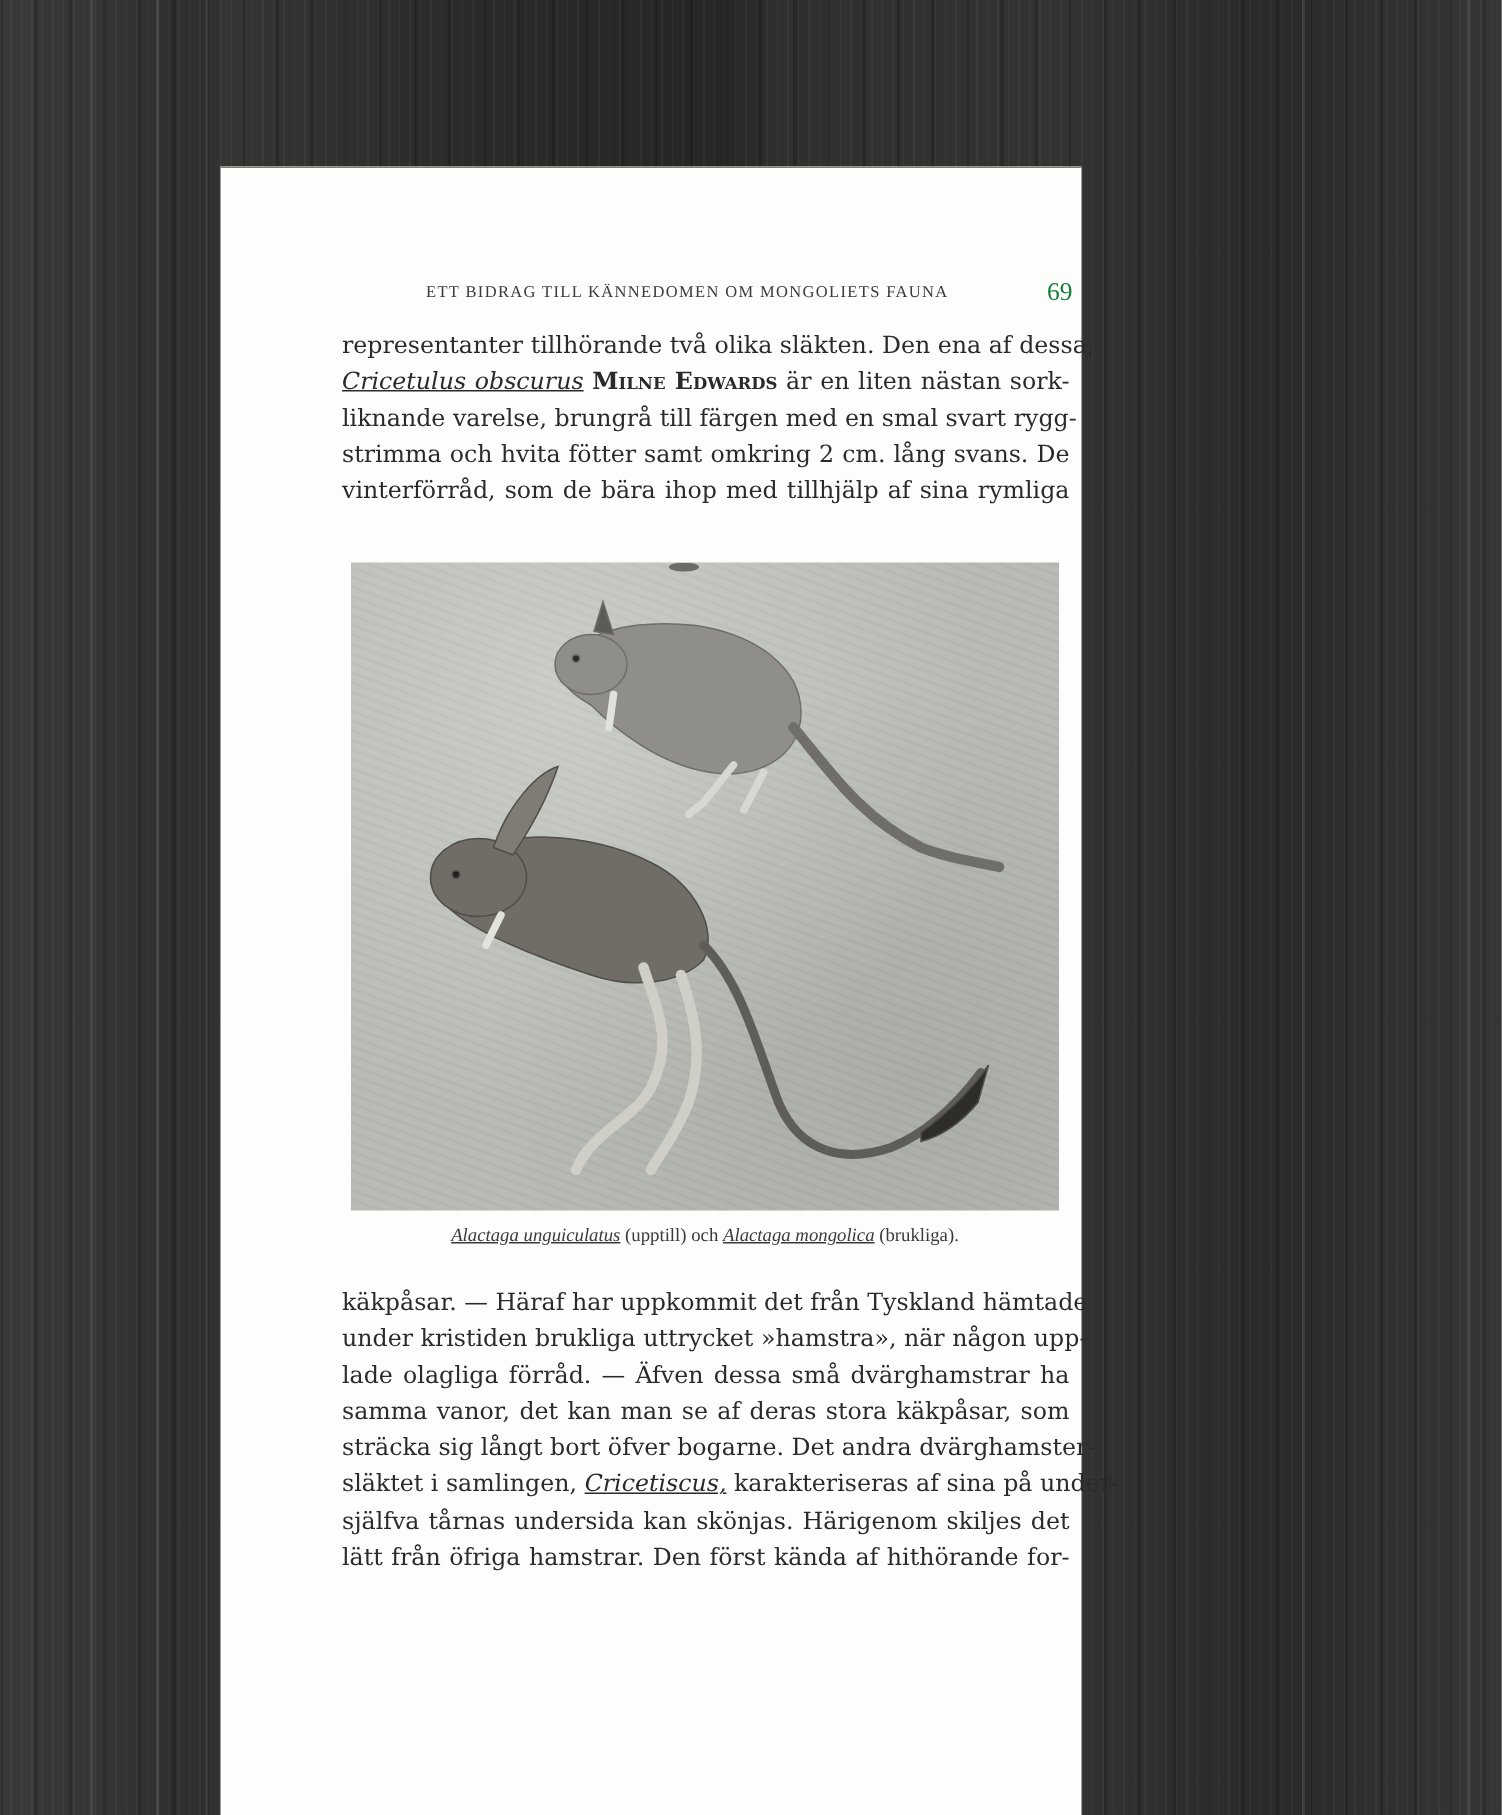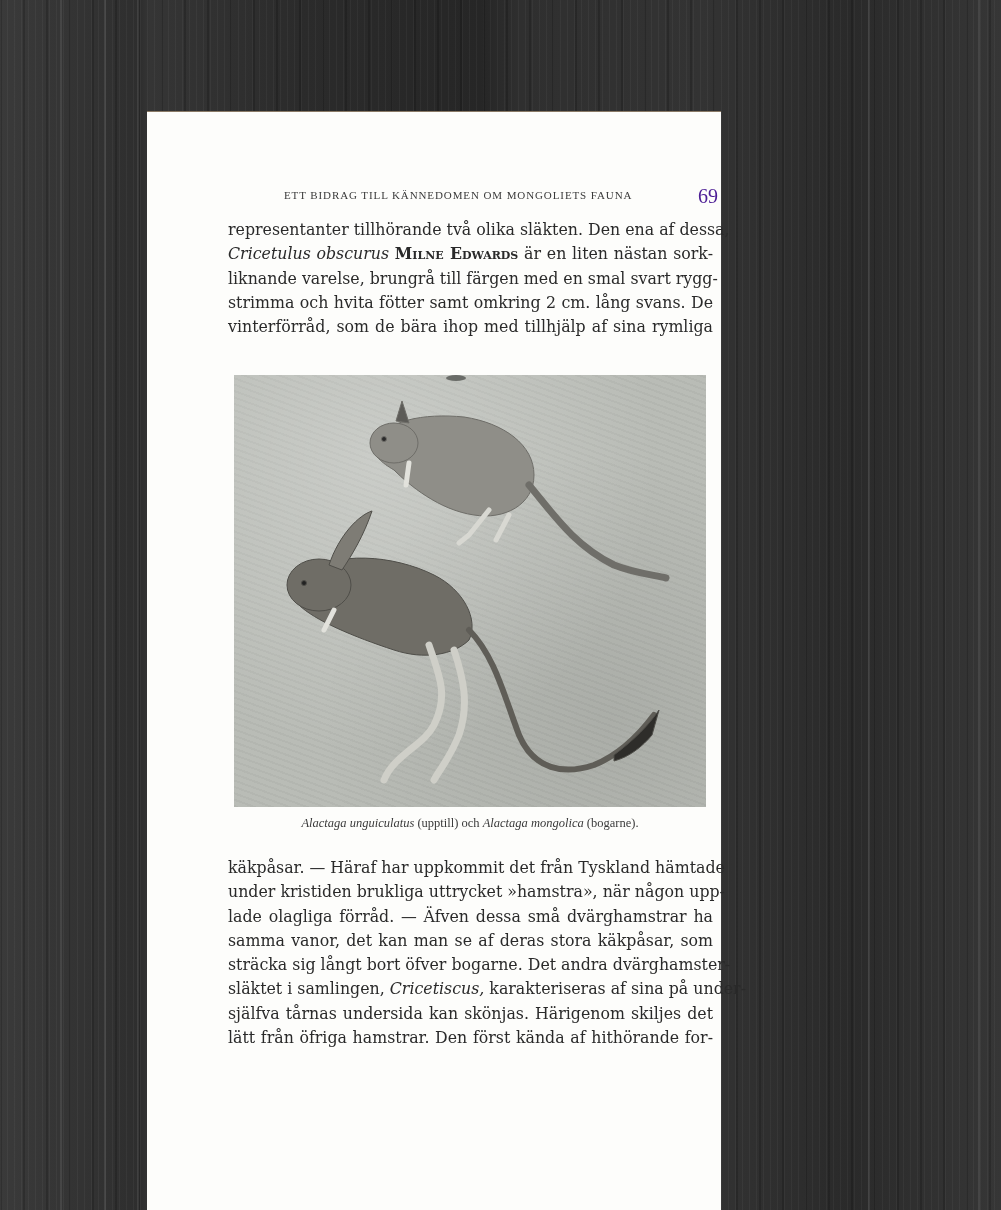--- a/index.html
+++ b/index.html
@@ -18,31 +18,31 @@
     background: #fdfdfb;
     box-shadow: 0 1px 0 #8a7a66 inset, 0 -1px 0 #6b5e50 inset;
   }
   .running-head {
     position: absolute; left: 137px; top: 78px; width: 430px;
     font-size: 11px; letter-spacing: 0.9px; color: #3a3a3a;
     white-space: nowrap;
   }
   .page-number {
     position: absolute; left: 551px; top: 74px;
-    font-size: 20px; color: #4c1d95;
+    font-size: 17px; color: #15803d;
   }
   .body-text {
     position: absolute; left: 81px; width: 485px;
     font-size: 17.6px; line-height: 24.3px; color: #2a2a2a;
     text-align: justify; text-align-last: justify;
     font-family: "DejaVu Serif", "Liberation Serif", serif;
     font-size: 15.8px;
   }
   .body-text .line { display: block; white-space: nowrap; text-align: justify; text-align-last: justify; }
-  .it { font-style: italic; }
+  .it { font-style: italic; text-decoration: underline; }
   .sc { font-variant: small-caps; font-weight: bold; }
   .top-block { top: 107px; }
   .bottom-block { top: 745px; }
   .figure {
     position: absolute; left: 87px; top: 264px; width: 472px; height: 432px;
     background: #b9bcb6;
     background-image:
       radial-gradient(ellipse at 30% 20%, rgba(255,255,255,0.25), transparent 60%),
       radial-gradient(ellipse at 80% 80%, rgba(0,0,0,0.08), transparent 55%),
       repeating-linear-gradient(20deg, rgba(0,0,0,0.03) 0px, rgba(0,0,0,0.03) 2px, transparent 2px, transparent 6px);
@@ -98,21 +98,21 @@
         <circle cx="70" cy="208" r="2.5" fill="#222"></circle>
         <path d="M235 255 C260 280, 270 320, 285 360 C300 395, 330 400, 360 390 C385 380, 405 360, 420 340" fill="none" stroke="#5f5d57" stroke-width="6" stroke-linecap="round"></path>
         <path d="M380 380 C400 365, 415 350, 425 335 L418 360 C408 372, 395 382, 380 386 Z" fill="#2e2d2a"></path>
         <path d="M195 270 C205 300, 215 320, 200 350 C190 370, 160 380, 150 405" fill="none" stroke="#cfcfc8" stroke-width="7" stroke-linecap="round"></path>
         <path d="M220 275 C230 305, 235 330, 225 360 C215 385, 205 395, 200 405" fill="none" stroke="#cfcfc8" stroke-width="7" stroke-linecap="round"></path>
         <path d="M100 235 L90 255" fill="none" stroke="#e2e2dc" stroke-width="5" stroke-linecap="round"></path>
       </g>
     </svg>
   </div>
 
-  <div class="caption" id="caption"><span class="it">Alactaga unguiculatus</span><span> (upptill) och </span><span class="it">Alactaga mongolica</span><span> (bogarne).</span></div>
+  <div class="caption" id="caption"><span class="it">Alactaga unguiculatus</span><span> (upptill) och </span><span class="it">Alactaga mongolica</span><span> (brukliga).</span></div>
 
   <div class="body-text bottom-block" id="bottom-block">
       <span class="line"><span>käkpåsar. — Häraf har uppkommit det från Tyskland hämtade</span></span>
       <span class="line"><span>under kristiden brukliga uttrycket »hamstra», när någon upp-</span></span>
       <span class="line"><span>lade olagliga förråd. — Äfven dessa små dvärghamstrar ha</span></span>
       <span class="line"><span>samma vanor, det kan man se af deras stora käkpåsar, som</span></span>
       <span class="line"><span>sträcka sig långt bort öfver bogarne. Det andra dvärghamster-</span></span>
       <span class="line"><span>släktet i samlingen, </span><span class="it">Cricetiscus,</span><span> karakteriseras af sina på under-</span></span>
       <span class="line"><span>själfva tårnas undersida kan skönjas.  Härigenom skiljes det</span></span>
       <span class="line"><span>lätt från öfriga hamstrar.  Den först kända af hithörande for-</span></span>

